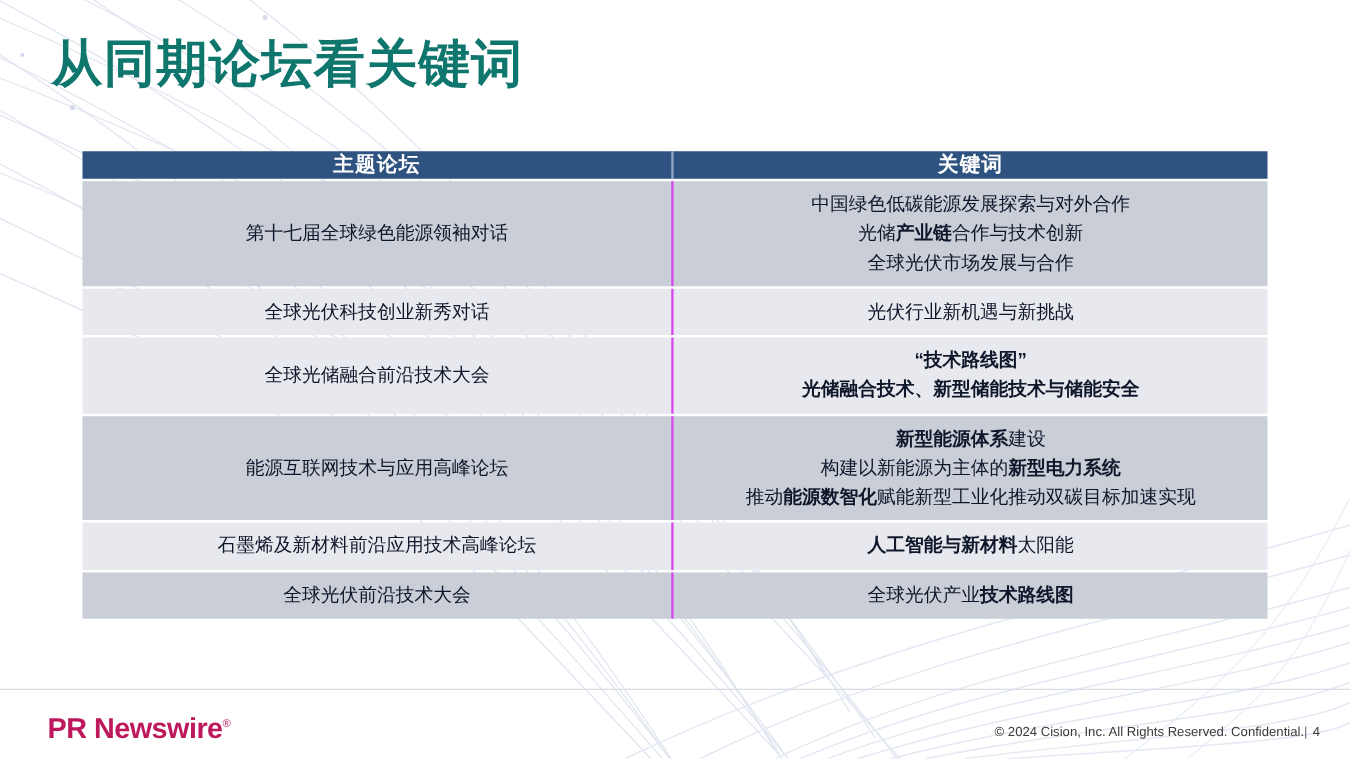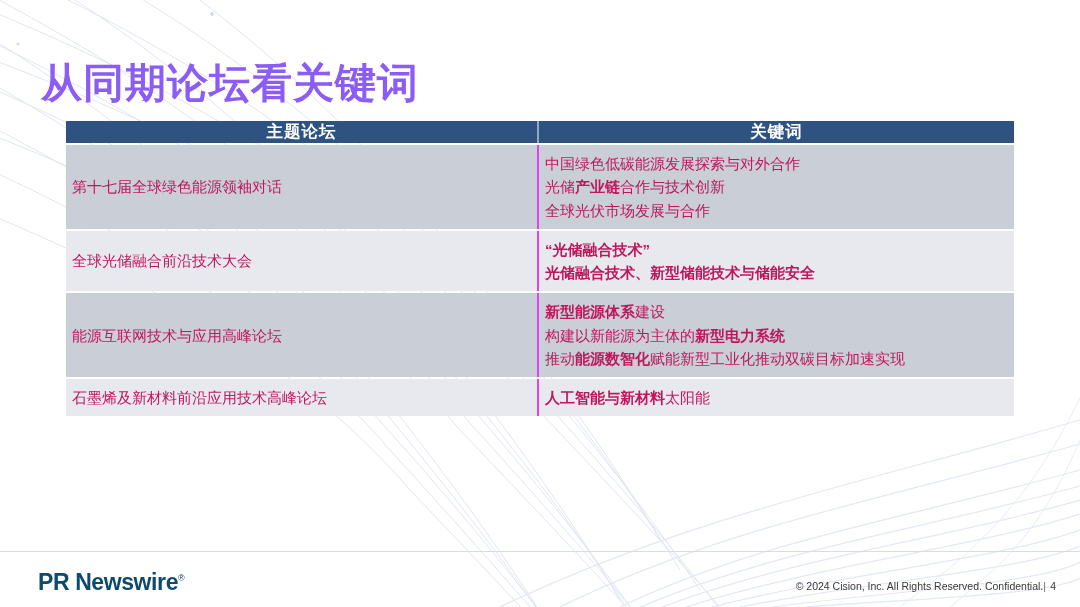--- a/index.html
+++ b/index.html
@@ -21,25 +21,24 @@
   }
   .bg-texture svg { width:100%; height:100%; display:block; }
 
   
   .slide-title {
     position:absolute;
     left:41px; top:28px;
     z-index:3;
     font-size:41px;
     font-weight:bold;
-    color:#8b5cf6;
+    color:#0f766e;
     letter-spacing:1px;
     line-height:1.15;
     white-space:nowrap;
-    margin-top:32px;
   }
 
   
   .table-wrap {
     position:absolute;
     left:66px; top:119px;
     width:948px;
     z-index:3;
   }
   table.forum-table {
@@ -58,22 +57,22 @@
     font-weight:bold;
     height:21px;
     vertical-align:middle;
     text-align:center;
     letter-spacing:1px;
   }
   thead th.th-left  { border-right:2px solid #8fa6c4; }
 
   tbody td {
     font-size:15px;
-    color:#be185d;
-    text-align:left;
+    color:#0f172a;
+    text-align:center;
     vertical-align:middle;
     padding:7px 6px;
     line-height:1.55;
   }
   tbody tr.shade-dark  td { background:#c9ced7; }
   tbody tr.shade-light td { background:#e7e9ee; }
   tbody td.col-left  { border-right:2px solid #d946ef; }
 
   tbody td.col-left  { font-size:15px; }
   tbody td.col-right { font-size:15px; }
@@ -87,21 +86,21 @@
     left:0; top:551px; width:1080px; height:1px;
     background:#d8dce4;
     z-index:2;
   }
   .pr-logo {
     position:absolute;
     left:38px; top:569px;
     z-index:4;
     font-size:23px;
     font-weight:bold;
-    color:#0c4a6e;
+    color:#be185d;
     letter-spacing:-0.4px;
     white-space:nowrap;
   }
   .pr-logo sup {
     font-size:9px;
     vertical-align:super;
     font-weight:normal;
   }
   .footer-right {
     position:absolute;
@@ -180,38 +179,50 @@
     <tbody>
         <tr class="shade-dark">
           <td class="col-left">第十七届全球绿色能源领袖对话</td>
           <td class="col-right">
             <div class="kw-line"><span>中国绿色低碳能源发展探索与对外合作</span></div>
             <div class="kw-line"><span>光储</span><span class="b">产业链</span><span>合作与技术创新</span></div>
             <div class="kw-line"><span>全球光伏市场发展与合作</span></div>
           </td>
         </tr>
         <tr class="shade-light">
+          <td class="col-left">全球光伏科技创业新秀对话</td>
+          <td class="col-right">
+            <div class="kw-line"><span>光伏行业新机遇与新挑战</span></div>
+          </td>
+        </tr>
+        <tr class="shade-light">
           <td class="col-left">全球光储融合前沿技术大会</td>
           <td class="col-right">
-            <div class="kw-line"><span class="b">“光储融合技术”</span></div>
+            <div class="kw-line"><span class="b">“技术路线图”</span></div>
             <div class="kw-line"><span class="b">光储融合技术、新型储能技术与储能安全</span></div>
           </td>
         </tr>
         <tr class="shade-dark">
           <td class="col-left">能源互联网技术与应用高峰论坛</td>
           <td class="col-right">
             <div class="kw-line"><span class="b">新型能源体系</span><span>建设</span></div>
             <div class="kw-line"><span>构建以新能源为主体的</span><span class="b">新型电力系统</span></div>
             <div class="kw-line"><span>推动</span><span class="b">能源数智化</span><span>赋能新型工业化推动双碳目标加速实现</span></div>
           </td>
         </tr>
         <tr class="shade-light">
           <td class="col-left">石墨烯及新材料前沿应用技术高峰论坛</td>
           <td class="col-right">
             <div class="kw-line"><span class="b">人工智能与新材料</span><span>太阳能</span></div>
+          </td>
+        </tr>
+        <tr class="shade-dark">
+          <td class="col-left">全球光伏前沿技术大会</td>
+          <td class="col-right">
+            <div class="kw-line"><span>全球光伏产业</span><span class="b">技术路线图</span></div>
           </td>
         </tr>
       </tbody>
   </table>
 </div>
 
 <div class="footer-rule"></div>
 
 <div class="pr-logo">
   <span>PR Newswire</span><sup>®</sup>

